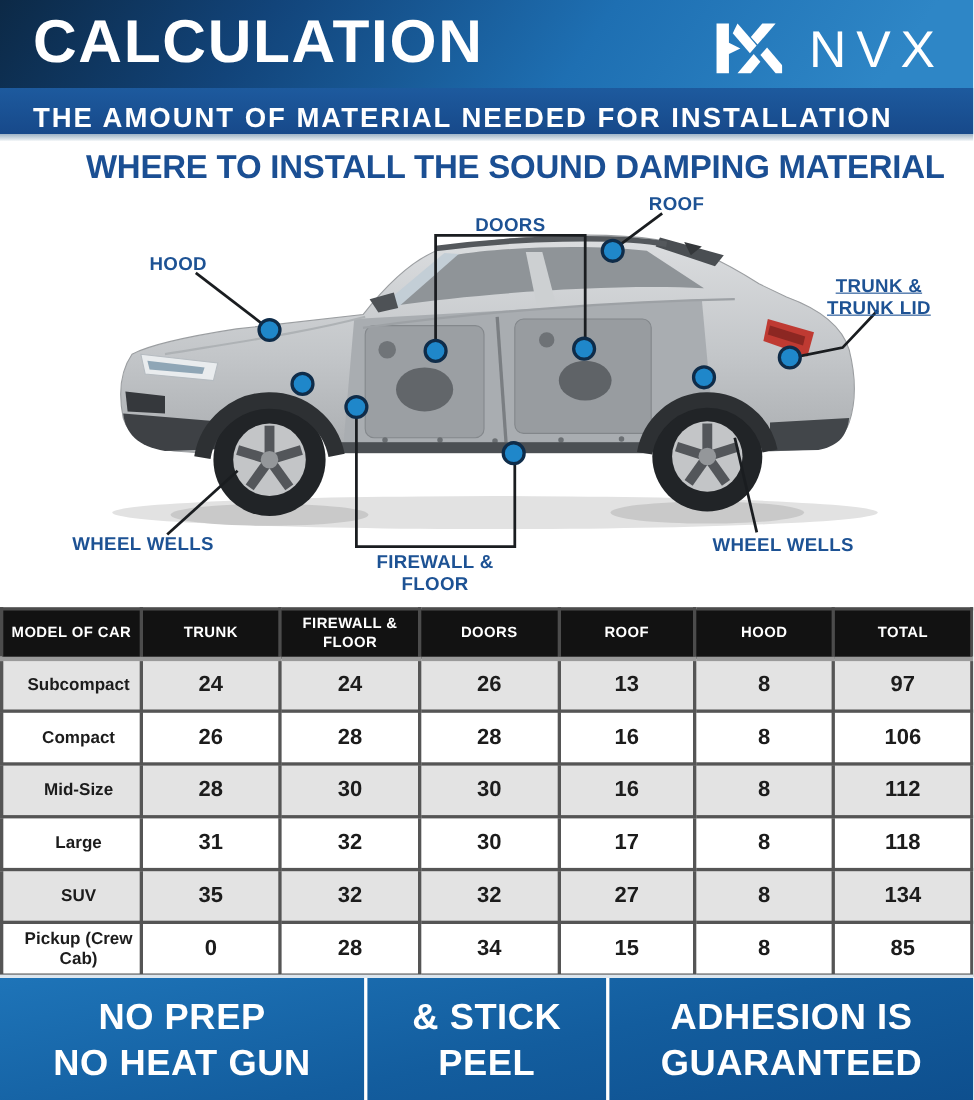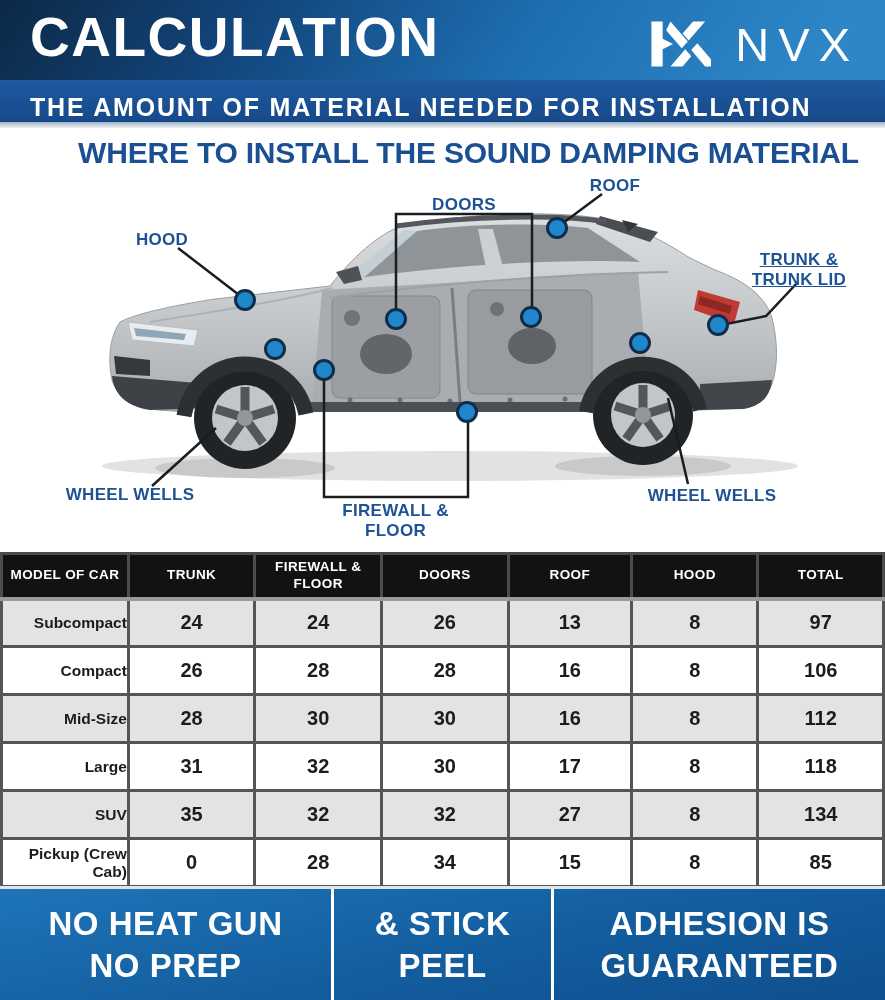--- a/index.html
+++ b/index.html
@@ -30,21 +30,21 @@
     letter-spacing:0.3px; line-height:1.18; text-align:center; }
 
   
   .mat-table { position:absolute; top:552px; left:0; width:885px; border-collapse:collapse;
     border:3px solid #3a3a3a; }
   .mat-table th { height:45px; background:#121212; color:#fff; font-size:13.5px; font-weight:bold;
     letter-spacing:0.4px; text-align:center; border:3px solid #4c4c4c; border-bottom:4px solid #9a9a9a;
     line-height:1.25; padding:2px 6px; }
   .mat-table td { height:48px; font-size:20px; font-weight:bold; color:#1c1c1c; text-align:center;
     border:3px solid #555; }
-  .mat-table td.model-cell { text-align:right; padding-left:13px; font-size:15.5px; line-height:1.15; }
+  .mat-table td.model-cell { text-align:center; padding-left:13px; font-size:15.5px; line-height:1.15; }
   .mat-table tbody tr:nth-child(odd) { background:#e3e3e3; }
   .mat-table tbody tr:nth-child(even) { background:#ffffff; }
 
   
   .footer { position:absolute; top:886px; left:0; width:885px; height:114px; display:grid;
     grid-template-columns:331px 220px 334px; border-top:3px solid #dde6ee;
     background:linear-gradient(168deg,#1e74b8 0%,#135d9e 55%,#0e4f8e 100%); }
   .badge { display:flex; flex-direction:column; align-items:center; justify-content:center;
     color:#fff; font-weight:bold; font-size:33px; letter-spacing:0.5px; line-height:1.25;
     text-align:center; }
@@ -286,22 +286,22 @@
         <td>34</td>
         <td>15</td>
         <td>8</td>
         <td>85</td>
       </tr>
     </tbody>
   </table>
 
   <div class="footer">
     <div class="badge">
+      <div>NO PREP</div>
       <div>NO HEAT GUN</div>
-      <div>NO PREP</div>
     </div>
     <div class="badge">
       <div>&amp; STICK</div>
       <div>PEEL</div>
     </div>
     <div class="badge">
       <div>ADHESION IS</div>
       <div>GUARANTEED</div>
     </div>
   </div>

